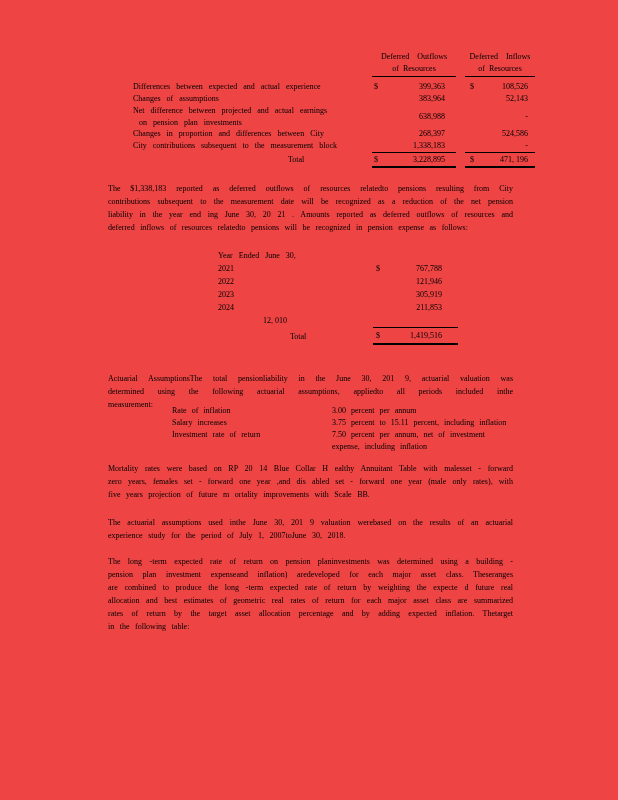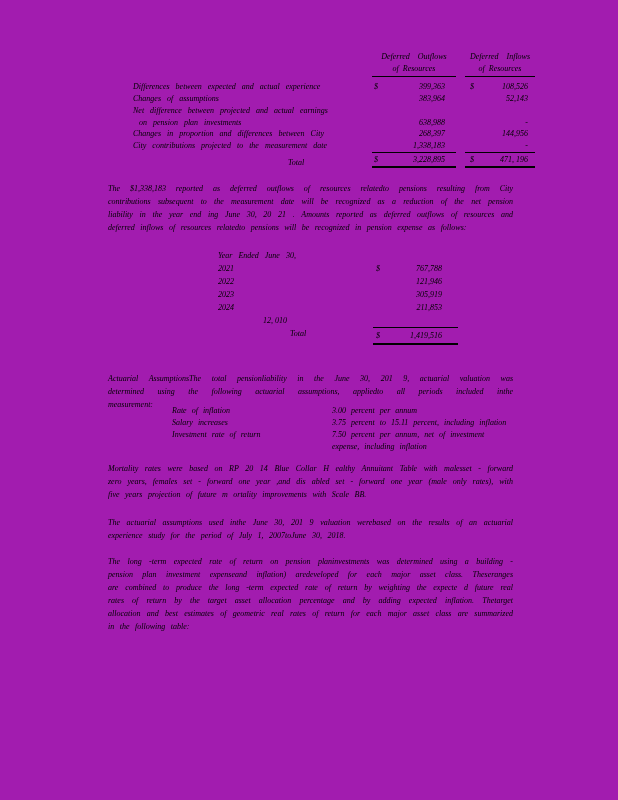--- a/index.html
+++ b/index.html
@@ -1,50 +1,50 @@
 <!DOCTYPE html>
 <html><head>
 <meta charset="utf-8">
 <style>
   html,body { margin:0; padding:0; }
   body {
     width:618px; height:800px; background:#ffffff;
     font-family:"Liberation Serif", serif; color:#000;
     position:relative; overflow:hidden;
   }
-  .page { position:absolute; left:0; top:0; width:618px; height:800px; background:#a21caf;font-style:italic; }
+  .page { position:absolute; left:0; top:0; width:618px; height:800px; background:#ef4444; }
 
   
   .t1 { position:absolute; left:133px; top:51px; width:412px; font-size:8px; line-height:11.7px; }
   .t1-headrow { display:flex; }
   .t1-spacer { width:239px; }
   .t1-headcell { text-align:center; border-bottom:1px solid #000; padding-bottom:2px; }
   .t1-headcell .h1 { word-spacing:6px; }
   .t1-headcell .h2 { word-spacing:2px; }
   .t1-headcell.out { width:84px; }
   .t1-headcell.in  { width:70px; margin-left:9px; }
   .t1-rows { margin-top:4px; }
-  .t1-row { display:flex; align-items:flex-end; }
+  .t1-row { display:flex; align-items:center; }
   .t1-label { width:230px; word-spacing:4px; }
   .t1-label .l2 { padding-left:6px; }
   .amt { display:flex; justify-content:space-between; box-sizing:border-box; }
   .amt.out { width:84px; margin-left:9px; padding-left:2px; padding-right:11px; }
   .amt.in  { width:70px; margin-left:9px; padding-left:5px; padding-right:7px; }
   .t1-row.total .t1-label { padding-left:155px; box-sizing:border-box; }
   .t1-row.total .amt { border-top:1px solid #000; border-bottom:2.5px solid #000; padding-top:1px; padding-bottom:1px; }
 
   
   .para { position:absolute; left:108px; width:405px; font-size:8px; line-height:13px; }
   .para .pline { text-align:justify; text-align-last:justify; }
   .para .pline:last-child { text-align-last:left; word-spacing:3.5px; }
 
   
   .yt { position:absolute; left:218px; top:249px; width:240px; font-size:8px; line-height:13px; }
   .yt-head { word-spacing:4px; }
-  .yt-row { display:flex; align-items:flex-start; }
+  .yt-row { display:flex; align-items:center; }
   .yt-year { width:155px; }
   .yt-amt { width:85px; display:flex; justify-content:space-between; box-sizing:border-box; padding-left:3px; padding-right:16px; }
   .yt-row.total .yt-year { padding-left:72px; box-sizing:border-box; }
   .yt-row.total .yt-amt { border-top:1px solid #000; border-bottom:2.5px solid #000; padding-top:1px; padding-bottom:1px; }
 
   
   .assume { position:absolute; left:148px; top:405px; font-size:8px; line-height:12px;margin-left:24px; }
   .as-row { display:flex; align-items:flex-start; }
   .as-label { width:160px; word-spacing:3px; }
   .as-val { width:225px; word-spacing:3px; }
@@ -114,27 +114,27 @@
       <div class="t1-row">
         <div class="t1-label">
           <div class="l1">Changes in proportion and differences between City</div>
         </div>
         <div class="amt out">
           <span></span>
           <span>268,397</span>
         </div>
         <div class="amt in">
           <span></span>
-          <span>144,956</span>
-        </div>
-      </div>
-
-      <div class="t1-row">
-        <div class="t1-label">
-          <div class="l1">City contributions projected to the measurement date</div>
+          <span>524,586</span>
+        </div>
+      </div>
+
+      <div class="t1-row">
+        <div class="t1-label">
+          <div class="l1">City contributions subsequent to the measurement block</div>
         </div>
         <div class="amt out">
           <span></span>
           <span>1,338,183</span>
         </div>
         <div class="amt in">
           <span></span>
           <span>-</span>
         </div>
       </div>
@@ -243,18 +243,18 @@
 
   <div class="para" style="top:516px">
     <div class="pline">The actuarial assumptions used inthe June 30, 201 9 valuation werebased on the results of an actuarial</div>
     <div class="pline">experience study for the period of July 1, 2007toJune 30, 2018.</div>
   </div>
 
   <div class="para" style="top:555px">
     <div class="pline">The long -term expected rate of return on pension planinvestments was determined using a building -</div>
     <div class="pline">pension plan investment expenseand inflation) aredeveloped for each major asset class. Theseranges</div>
     <div class="pline">are combined to produce the long -term expected rate of return by weighting the expecte d future real</div>
+    <div class="pline">allocation and best estimates of geometric real rates of return for each major asset class are summarized</div>
     <div class="pline">rates of return by the target asset allocation percentage and by adding expected inflation. Thetarget</div>
-    <div class="pline">allocation and best estimates of geometric real rates of return for each major asset class are summarized</div>
     <div class="pline">in the following table:</div>
   </div>
 
 </div>
 
 </body></html>

